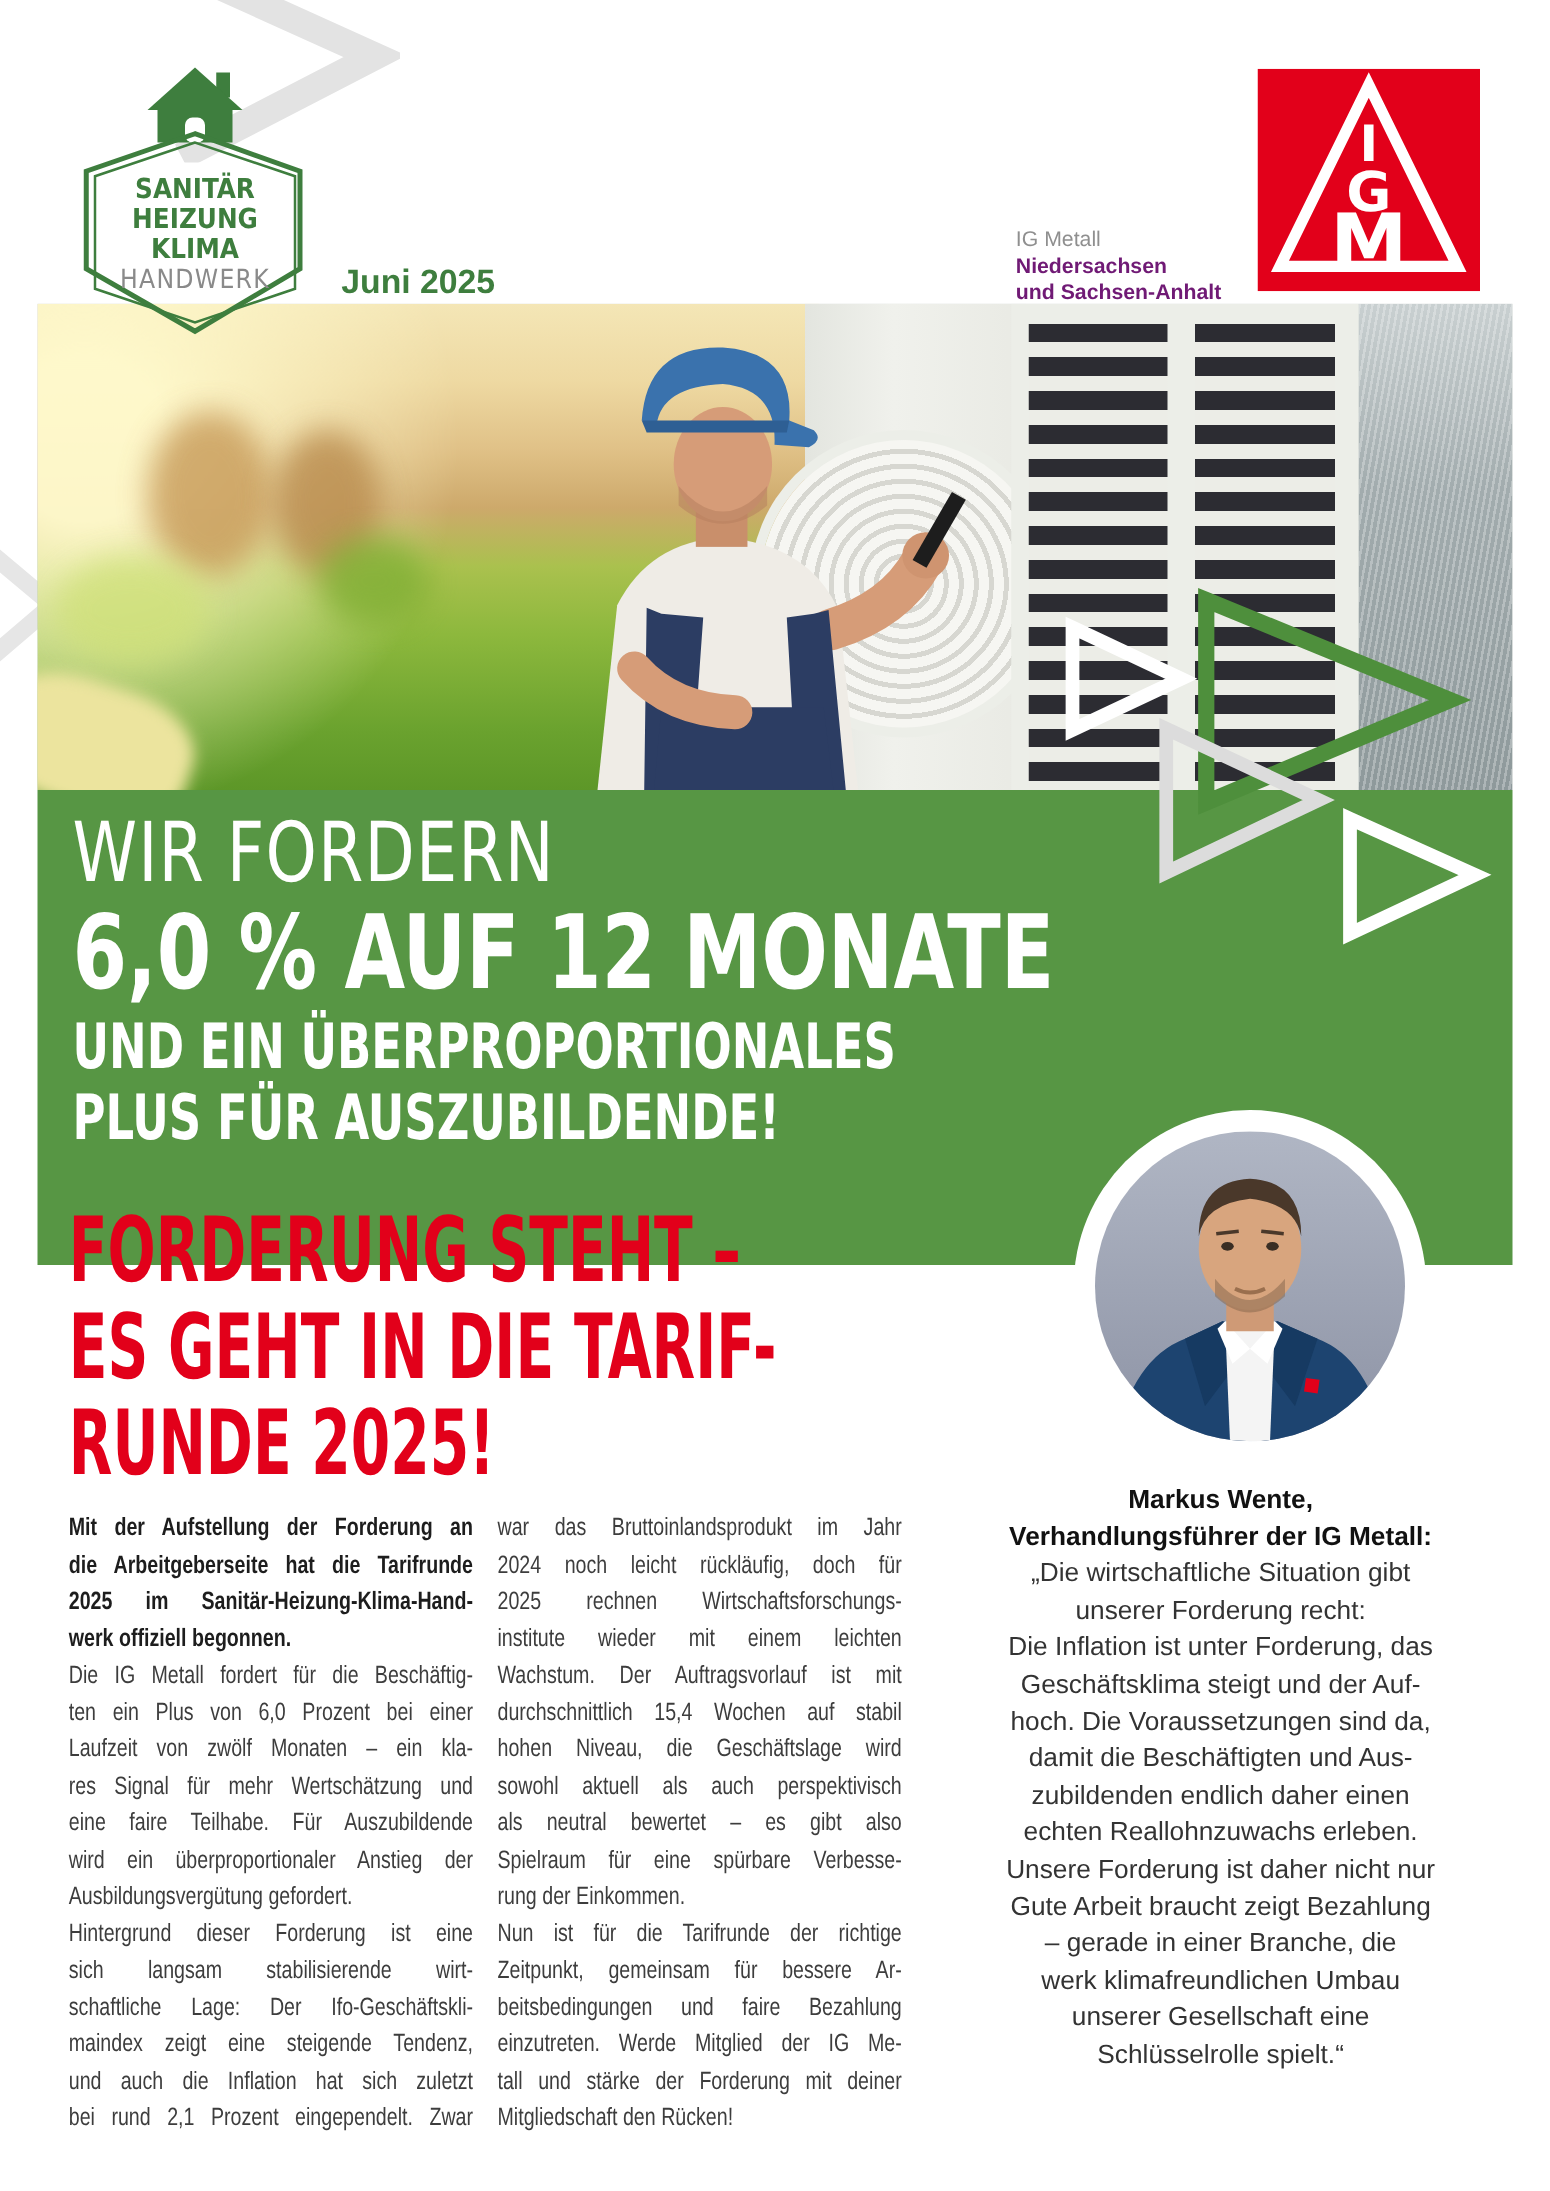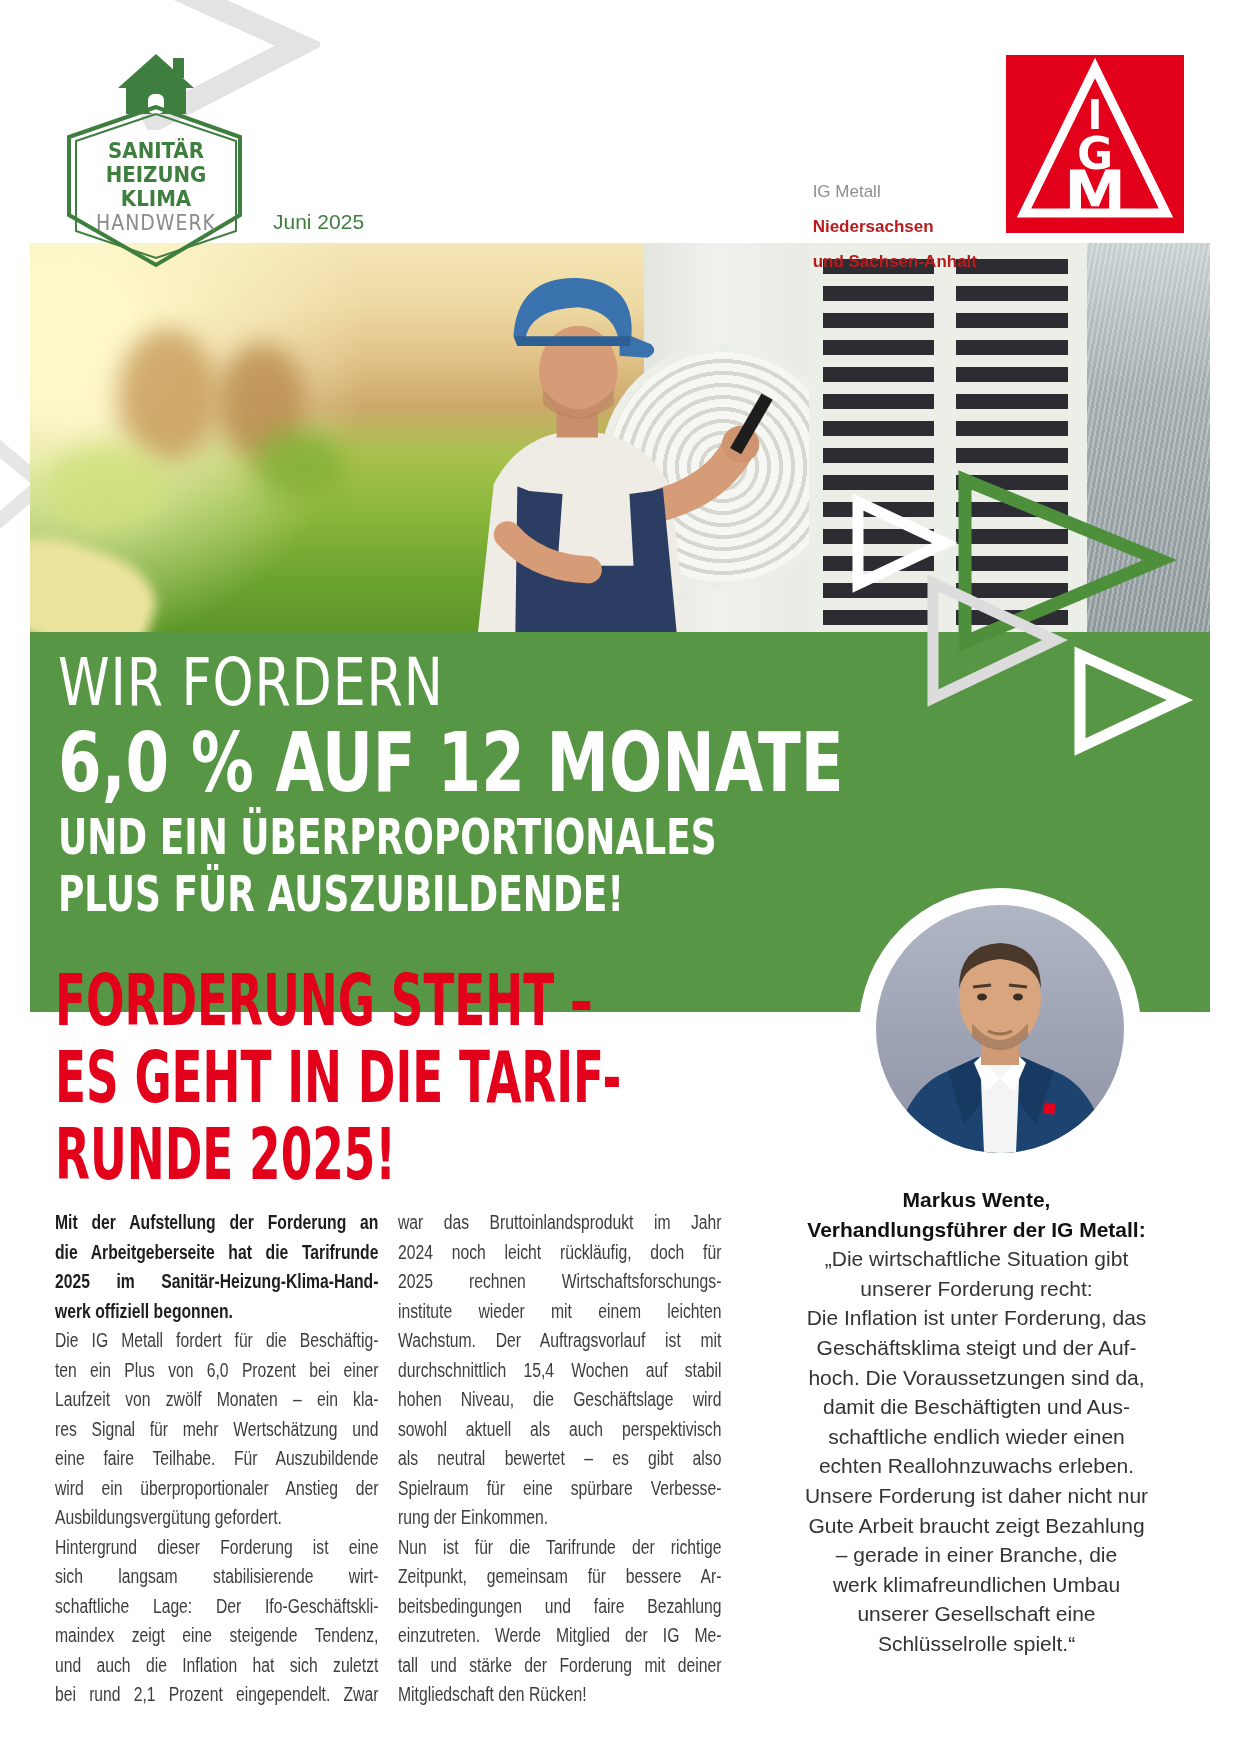--- a/index.html
+++ b/index.html
@@ -3,23 +3,23 @@
 <meta charset="utf-8">
 <style>
   html,body{margin:0;padding:0;background:#ffffff;}
   .page{position:relative;width:1240px;height:1753px;background:#fff;overflow:hidden;
         font-family:"Liberation Sans",sans-serif;margin:0 auto;}
   .abs{position:absolute;}
 
   
   .chevron-svg{position:absolute;pointer-events:none;}
   .badge{left:52px;top:48px;width:205px;height:230px;z-index:2;}
-  .date{left:273px;top:210px;font-size:21px;font-weight:normal;color:#3e7e3e;z-index:2;}
+  .date{left:273px;top:210px;font-size:27px;font-weight:bold;color:#3e7e3e;z-index:2;}
   .publisher{right:263px;top:181px;text-align:left;color:#8f8f8f;font-size:17px;line-height:21px;z-index:2;}
-  .publisher .b{font-weight:bold;color:#b91c1c;margin-top:14px;}
+  .publisher .b{font-weight:bold;color:#701a75;}
   .igm-logo{left:1006px;top:55px;width:178px;height:178px;z-index:2;}
 
   
   .photo{left:30px;top:243px;width:1180px;height:389px;overflow:hidden;background:#dfe3df;}
   .ph-garden{position:absolute;left:0;top:0;width:53%;height:100%;
     background:
       radial-gradient(circle at 6% 28%, rgba(255,250,205,.95) 0 10%, rgba(255,250,205,0) 46%),
       linear-gradient(180deg,#f4e6b6 0%,#eed9a2 16%,#e0c187 30%,#cda96b 42%,#aac14e 54%,#8db83d 68%,#6aa22e 88%,#5d9728 100%);}
   .blob{position:absolute;border-radius:50%;filter:blur(12px);opacity:.8;}
   .blob1{left:14%;top:22%;width:16%;height:34%;background:#c79a58;}
@@ -253,21 +253,21 @@
   <div class="abs col col3">
     <div class="cap">Markus Wente,</div>
     <div class="cap">Verhandlungsführer der IG Metall:</div>
     <div>
         <div class="qline">„Die wirtschaftliche Situation gibt</div>
         <div class="qline">unserer Forderung recht:</div>
         <div class="qline">Die Inflation ist unter Forderung, das</div>
         <div class="qline">Geschäftsklima steigt und der Auf-</div>
         <div class="qline">hoch. Die Voraussetzungen sind da,</div>
         <div class="qline">damit die Beschäftigten und Aus-</div>
-        <div class="qline">schaftliche endlich wieder einen</div>
+        <div class="qline">zubildenden endlich daher einen</div>
         <div class="qline">echten Reallohnzuwachs erleben.</div>
         <div class="qline">Unsere Forderung ist daher nicht nur</div>
         <div class="qline">Gute Arbeit braucht zeigt Bezahlung</div>
         <div class="qline">– gerade in einer Branche, die</div>
         <div class="qline">werk klimafreundlichen Umbau</div>
         <div class="qline">unserer Gesellschaft eine</div>
         <div class="qline">Schlüsselrolle spielt.“</div>
       </div>
   </div>
 

